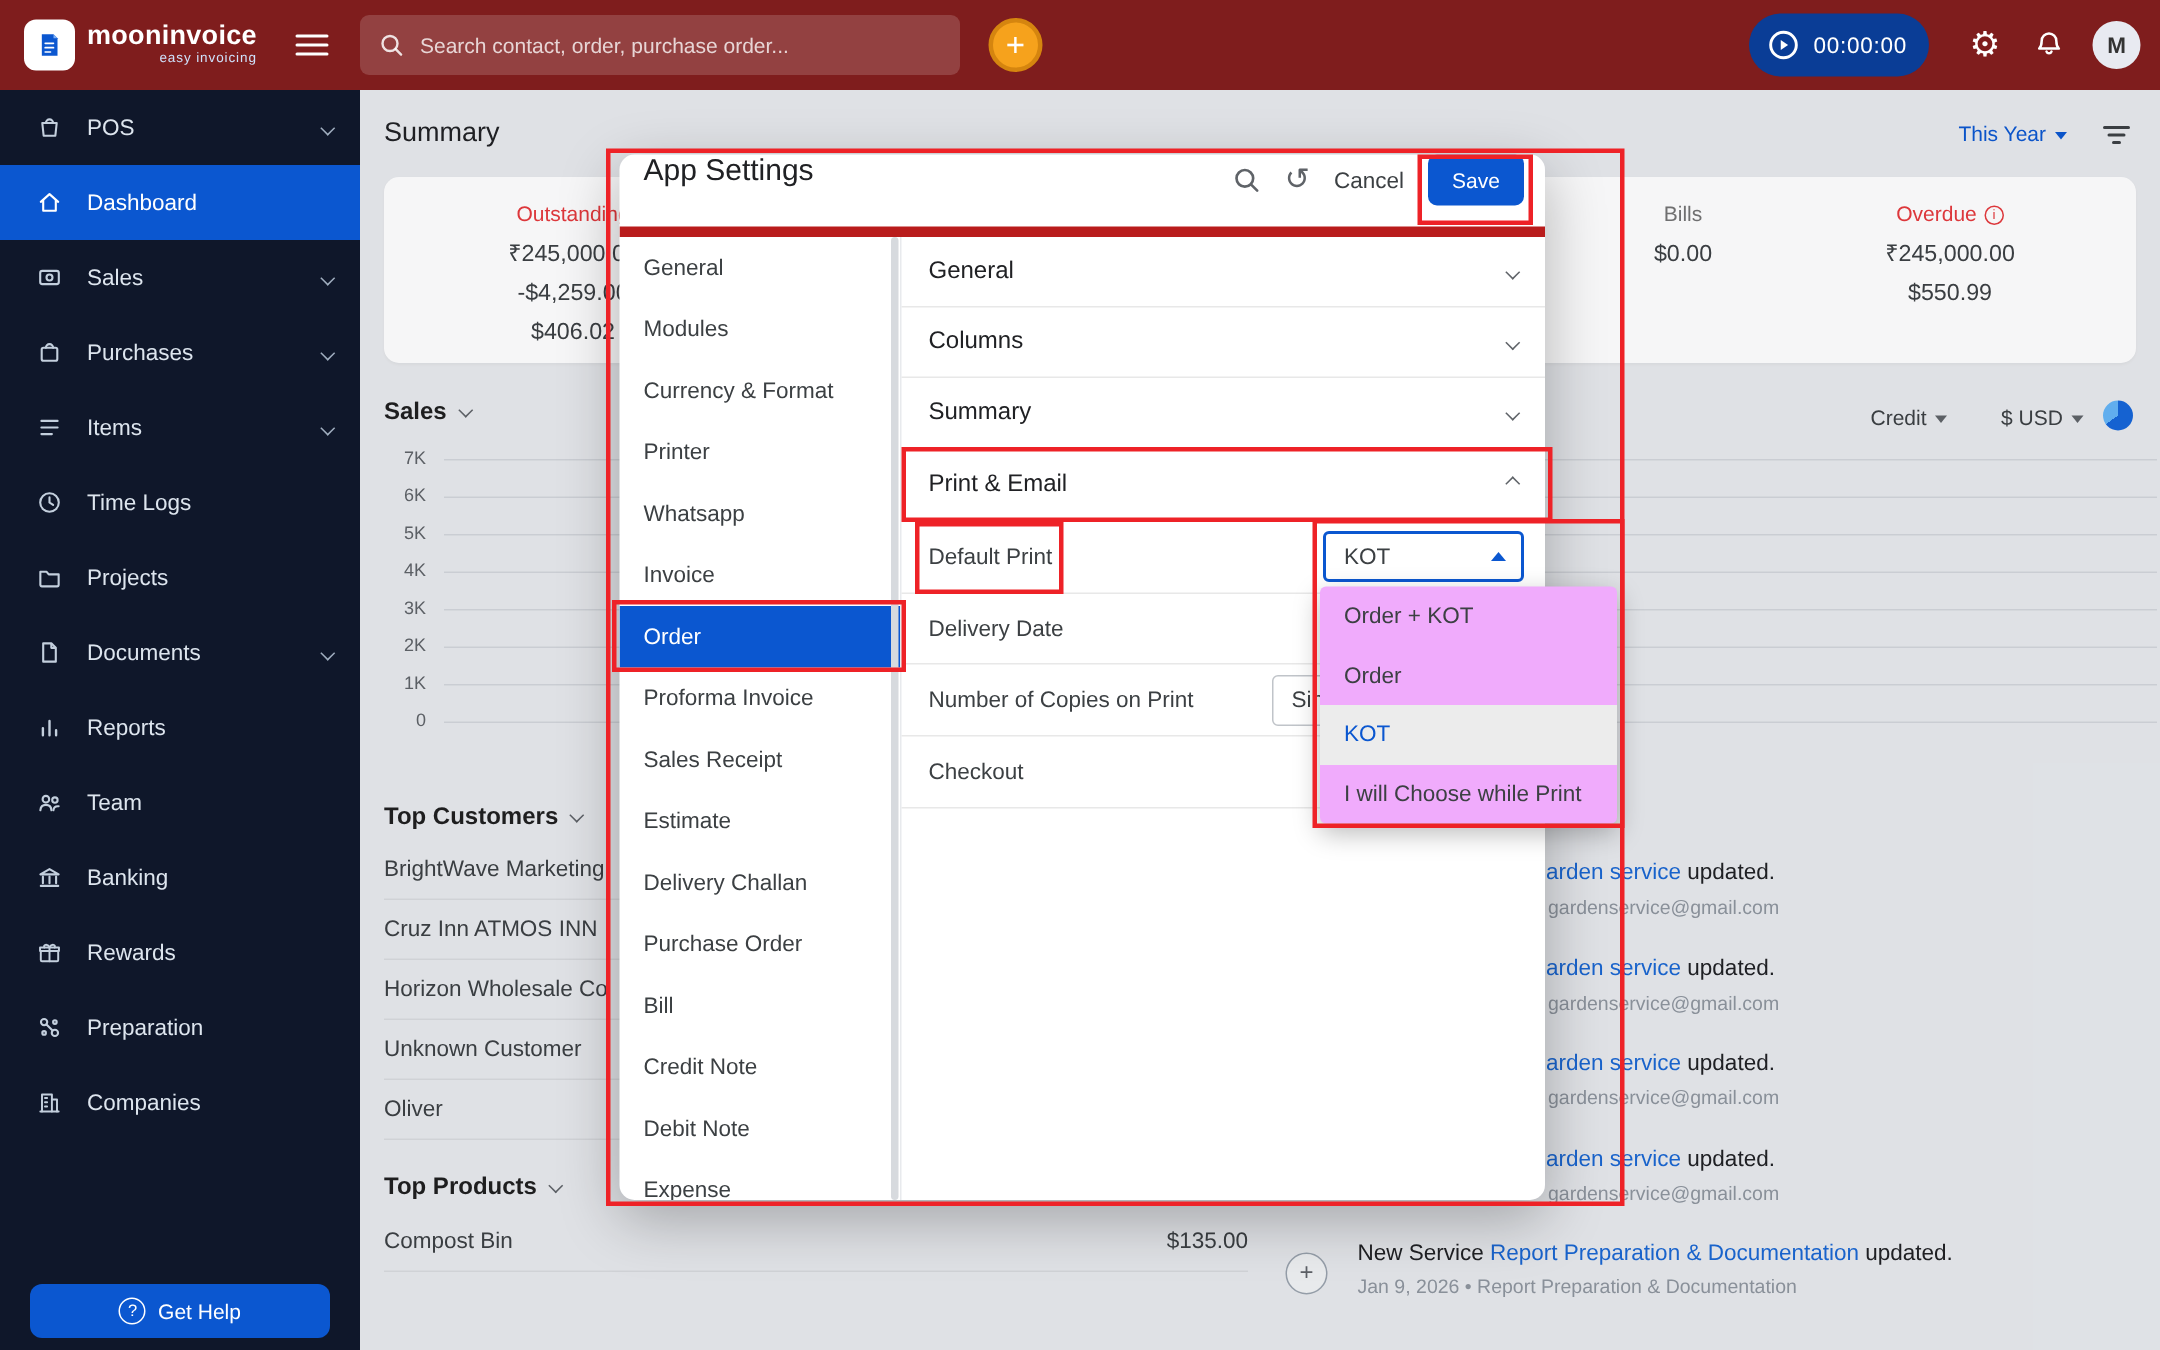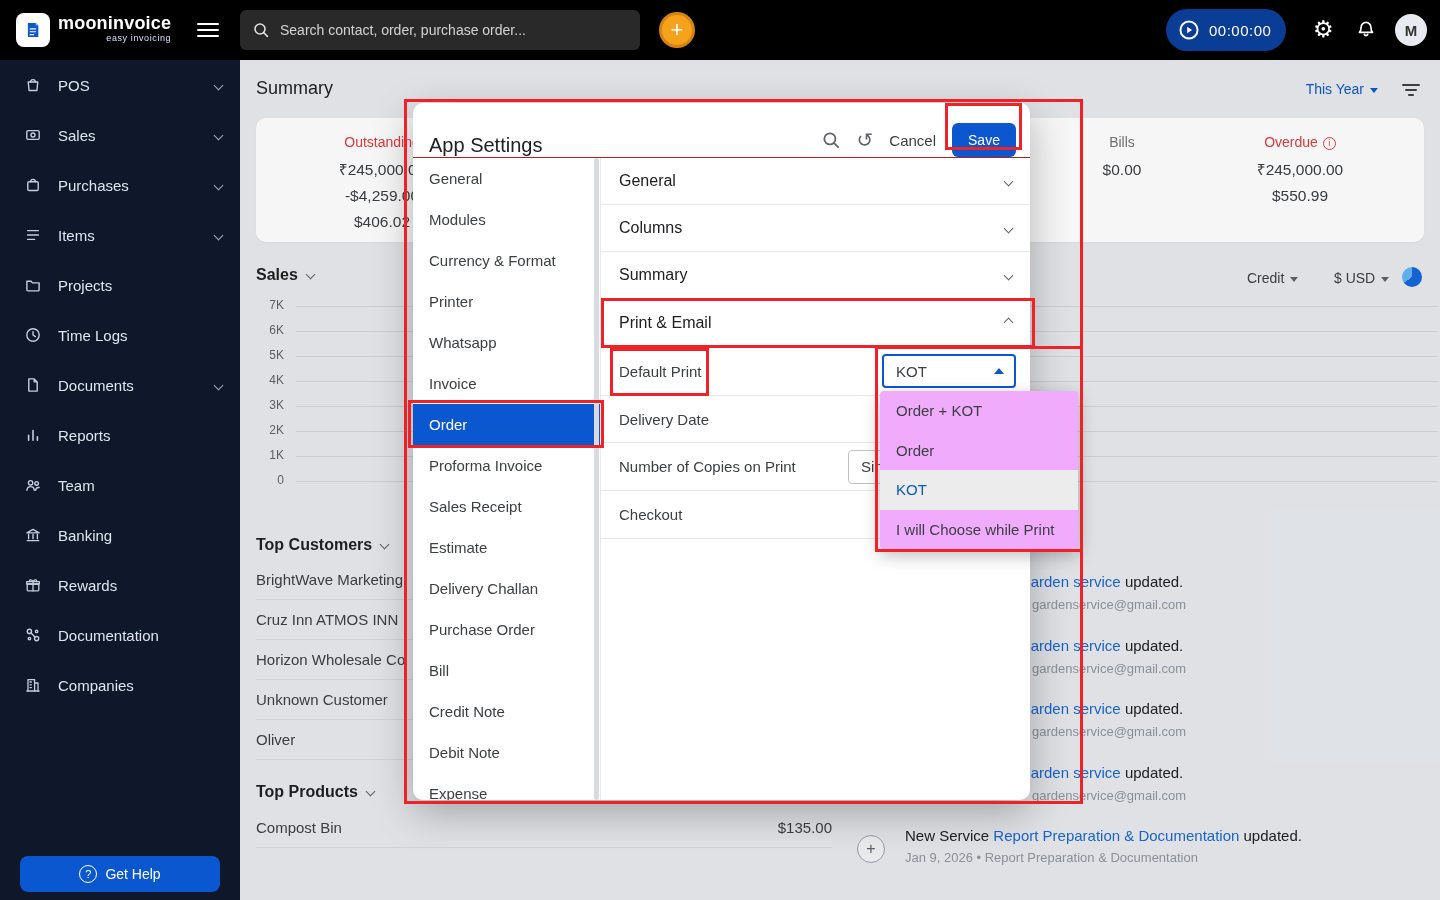--- a/index.html
+++ b/index.html
@@ -2,21 +2,21 @@
 <html><head>
 <meta charset="utf-8">
 <style>
   *{margin:0;padding:0;box-sizing:border-box}
   html,body{background:#cfd3d8}
   body{font-family:"Liberation Sans",sans-serif;-webkit-font-smoothing:antialiased}
   .screen{position:relative;width:1440px;height:900px;background:#e8eaed;overflow:hidden}
   .abs{position:absolute}
 
   
-  .topbar{position:absolute;left:0;top:0;width:1440px;height:60px;background:#000000;z-index:30}
+  .topbar{position:absolute;left:0;top:0;width:1440px;height:60px;background:#7f1d1d;z-index:30}
   .tb-logo{position:absolute;left:16px;top:13px;width:34px;height:34px;background:#fff;border-radius:8px;display:flex;align-items:center;justify-content:center}
   .tb-brand{position:absolute;left:58px;top:13px;color:#fff}
   .tb-brand .b1{font-size:18px;font-weight:700;letter-spacing:.2px}
   .tb-brand .b2{font-size:9px;color:#cfe0fa;text-align:right;margin-top:-1px;letter-spacing:.6px}
   .tb-menu{position:absolute;left:197px;top:23px;width:22px;cursor:pointer}
   .tb-menu i{display:block;height:2px;background:#fff;margin-bottom:4px;border-radius:2px}
   .tb-search{position:absolute;left:240px;top:10px;width:400px;height:40px;background:rgba(255,255,255,.16);border-radius:6px;display:flex;align-items:center;padding:16px 12px;gap:10px}
   .tb-search input{flex:1;background:transparent;border:none;outline:none;color:#fff;font-size:14px;font-family:"Liberation Sans",sans-serif}
   .tb-search input::placeholder{color:rgba(255,255,255,.78)}
   .tb-plus{position:absolute;left:659px;top:12px;width:36px;height:36px;border-radius:50%;background:#f6a21c;border:3px solid #d5850f;color:#fff;font-size:22px;line-height:29px;text-align:center;cursor:pointer}
@@ -62,21 +62,21 @@
   .gl-label{position:absolute;left:0;width:28px;text-align:right;font-size:12px;color:#5f6368}
   .list-row{height:40px;line-height:40px;font-size:15px;color:#3c4043;border-bottom:1px solid #d8dadd;display:flex;justify-content:space-between}
   .act-line1{font-size:15px;white-space:nowrap}
   .act-link{color:#1a67d2;font-weight:500;cursor:pointer}
   .act-suffix,.act-prefix{color:#202124}
   .act-email,.act-meta{font-size:13px;color:#8e959e;white-space:nowrap}
   .act-avatar{position:absolute;width:28px;height:28px;border-radius:50%;border:1.5px solid #9aa3ad;color:#5f6368;font-size:16px;display:flex;align-items:center;justify-content:center;background:#f1f3f4}
 
   
   .modal{position:absolute;left:413px;top:103px;width:617px;height:697px;background:#fff;border-radius:10px;box-shadow:0 12px 40px rgba(0,0,0,.28);z-index:100;overflow:hidden}
-  .m-head{height:55px;border-bottom:1px solid #b91c1c;display:flex;align-items:flex-end;padding:0 14px 0 16px}
+  .m-head{height:55px;border-bottom:7px solid #b91c1c;display:flex;align-items:flex-start;padding:0 14px 0 16px}
   .m-title{font-size:20px;font-weight:500;color:#202124}
   .m-actions{margin-left:auto;display:flex;align-items:center;gap:16px}
   .m-reset{font-size:20px;color:#5f6368;cursor:pointer;line-height:20px}
   .m-cancel{font-size:15px;color:#3c4043;cursor:pointer}
   .m-save{width:64px;height:34px;background:#0b57d0;border:none;border-radius:6px;color:#fff;font-size:14px;font-family:"Liberation Sans",sans-serif;cursor:pointer}
   .m-body{display:flex;height:642px}
   .m-nav{width:188px;border-right:1px solid #e8eaed;position:relative}
   .m-nav-item{height:41px;line-height:41px;padding-left:16px;font-size:15px;color:#3c4043;cursor:pointer;white-space:nowrap}
   .m-nav-item.active{background:#0b57d0;color:#fff}
   .m-scroll{position:absolute;right:1px;top:0;width:5px;height:642px;background:#d7dade;border-radius:3px}
@@ -148,20 +148,27 @@
 
   <aside class="sidebar">
     <div class="side-item">
       <svg width="18" height="18" viewBox="0 0 18 18" fill="none" stroke="currentColor" stroke-width="1.4" stroke-linecap="round" stroke-linejoin="round">
           <path d="M4.2 6h9.6l-.9 8.5H5.1L4.2 6z"></path>
           <path d="M6.6 6a2.4 2.4 0 0 1 4.8 0"></path>
         </svg>
       <span>POS</span>
         <span class="cv"></span>
     </div>
+    <div class="side-item active">
+      <svg width="18" height="18" viewBox="0 0 18 18" fill="none" stroke="currentColor" stroke-width="1.4" stroke-linecap="round" stroke-linejoin="round">
+          <path d="M3.2 8.6 9 3.4l5.8 5.2"></path>
+          <path d="M4.8 7.6v6.9h8.4V7.6"></path>
+        </svg>
+      <span>Dashboard</span>
+    </div>
     <div class="side-item">
       <svg width="18" height="18" viewBox="0 0 18 18" fill="none" stroke="currentColor" stroke-width="1.4" stroke-linecap="round" stroke-linejoin="round">
           <rect x="2.8" y="4.6" width="12.4" height="8.8" rx="1.4"></rect>
           <circle cx="9" cy="9" r="2"></circle>
         </svg>
       <span>Sales</span>
         <span class="cv"></span>
     </div>
     <div class="side-item">
       <svg width="18" height="18" viewBox="0 0 18 18" fill="none" stroke="currentColor" stroke-width="1.4" stroke-linecap="round" stroke-linejoin="round">
@@ -172,31 +179,31 @@
         <span class="cv"></span>
     </div>
     <div class="side-item">
       <svg width="18" height="18" viewBox="0 0 18 18" fill="none" stroke="currentColor" stroke-width="1.4" stroke-linecap="round">
           <path d="M3.6 4.6h10.8M3.6 9h10.8M3.6 13.4h7"></path>
         </svg>
       <span>Items</span>
         <span class="cv"></span>
     </div>
     <div class="side-item">
-      <svg width="18" height="18" viewBox="0 0 18 18" fill="none" stroke="currentColor" stroke-width="1.4" stroke-linejoin="round">
-          <path d="M2.9 5.2h4.2l1.4 1.7h6.6v7a1 1 0 0 1-1 1H3.9a1 1 0 0 1-1-1v-8.7z"></path>
-        </svg>
-      <span>Projects</span>
-    </div>
-    <div class="side-item">
       <svg width="18" height="18" viewBox="0 0 18 18" fill="none" stroke="currentColor" stroke-width="1.4" stroke-linecap="round">
           <circle cx="9" cy="9" r="6.2"></circle>
           <path d="M9 5.6V9l2.4 1.6"></path>
         </svg>
       <span>Time Logs</span>
+    </div>
+    <div class="side-item">
+      <svg width="18" height="18" viewBox="0 0 18 18" fill="none" stroke="currentColor" stroke-width="1.4" stroke-linejoin="round">
+          <path d="M2.9 5.2h4.2l1.4 1.7h6.6v7a1 1 0 0 1-1 1H3.9a1 1 0 0 1-1-1v-8.7z"></path>
+        </svg>
+      <span>Projects</span>
     </div>
     <div class="side-item">
       <svg width="18" height="18" viewBox="0 0 18 18" fill="none" stroke="currentColor" stroke-width="1.4" stroke-linejoin="round">
           <path d="M4.8 2.9h5.4l3 3V15.1H4.8z"></path>
           <path d="M10.2 2.9v3h3"></path>
         </svg>
       <span>Documents</span>
         <span class="cv"></span>
     </div>
     <div class="side-item">
@@ -232,21 +239,21 @@
       <span>Rewards</span>
     </div>
     <div class="side-item">
       <svg width="18" height="18" viewBox="0 0 18 18" fill="none" stroke="currentColor" stroke-width="1.4" stroke-linecap="round">
           <circle cx="5.4" cy="5.4" r="2.1"></circle>
           <circle cx="12.6" cy="12.6" r="2.1"></circle>
           <path d="M7 7l4 4"></path>
           <circle cx="12.6" cy="5.4" r="1.2"></circle>
           <circle cx="5.4" cy="12.6" r="1.2"></circle>
         </svg>
-      <span>Documentation</span>
+      <span>Preparation</span>
     </div>
     <div class="side-item">
       <svg width="18" height="18" viewBox="0 0 18 18" fill="none" stroke="currentColor" stroke-width="1.3" stroke-linecap="round" stroke-linejoin="round">
           <path d="M4 15V3.6h6.6V15"></path>
           <path d="M10.6 7h3.4v8"></path>
           <path d="M2.9 15h12.2"></path>
           <path d="M6 6h1.4M6 8.8h1.4M6 11.6h1.4"></path>
         </svg>
       <span>Companies</span>
     </div>

